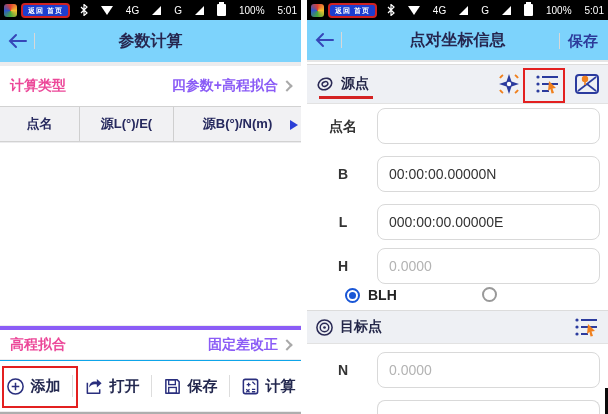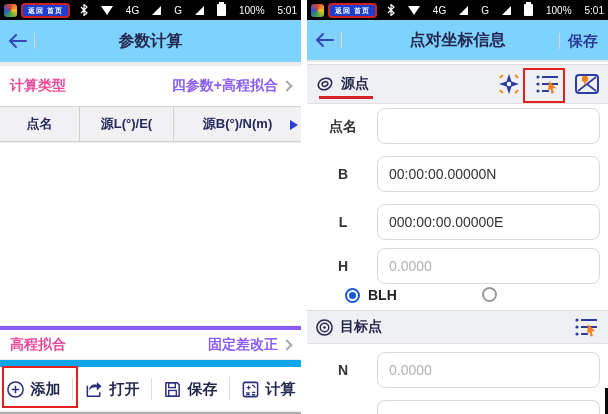--- a/index.html
+++ b/index.html
@@ -33,21 +33,21 @@
   .row-label { font-size:14px; font-weight:bold; color:#ec4899; }
   .row-value { margin-left:auto; font-size:14px; font-weight:bold; color:#8b5cf6; }
   .chev { width:8px; height:8px; border-top:2px solid #a9a9a9; border-right:2px solid #a9a9a9; transform:rotate(45deg); margin-left:5px; flex:0 0 auto; }
 
   .tbl-header { position:absolute; top:106px; left:0; width:100%; height:36px; background:#f1f1f3; border-top:1px solid #d2d2d2; border-bottom:1px solid #d2d2d2; display:flex; }
   .tbl-cell { display:flex; align-items:center; justify-content:center; font-size:13px; font-weight:bold; color:#26295e; border-right:1px solid #cfcfcf; height:100%; }
   .tbl-cell:last-child { border-right:none; position:relative; }
   .more-tri { position:absolute; right:3px; top:13px; width:0; height:0; border-top:5px solid transparent; border-bottom:5px solid transparent; border-left:8px solid #2b3fd6; }
   .tbl-body { position:absolute; top:143px; left:0; width:100%; height:182px; background:#fff; }
 
-  .toolbar { position:absolute; top:360px; left:0; width:100%; height:51px; background:#fff; border-top:7px solid #0ea5e9; display:flex; align-items:center; justify-content:space-around; }
+  .toolbar { position:absolute; top:360px; left:0; width:100%; height:51px; background:#fff; border-top:1px solid #0ea5e9; display:flex; align-items:center; justify-content:space-around; }
   .tool-btn { display:flex; align-items:center; gap:6px; font-size:15px; font-weight:bold; color:#23284f; }
   .tool-div { width:1px; height:22px; background:#ddd; }
   .redbox { position:absolute; border:2px solid #e32020; pointer-events:none; }
   .bottom-line { position:absolute; left:0; bottom:0; width:100%; height:2px; background:#aeaeae; }
 
   
   .section-bar { position:absolute; left:0; width:100%; background:#eef0f4; border-top:1px solid #dcdcdc; border-bottom:1px solid #e2e2e2; display:flex; align-items:center; padding:0 8px; }
   .sec-label { font-size:14px; font-weight:bold; color:#232648; margin-left:6px; position:relative; }
   .red-underline { position:absolute; left:-22px; right:-4px; bottom:-6px; height:3px; background:#d42222; }
   .sec-icons { margin-left:auto; display:flex; align-items:center; gap:13px; }

